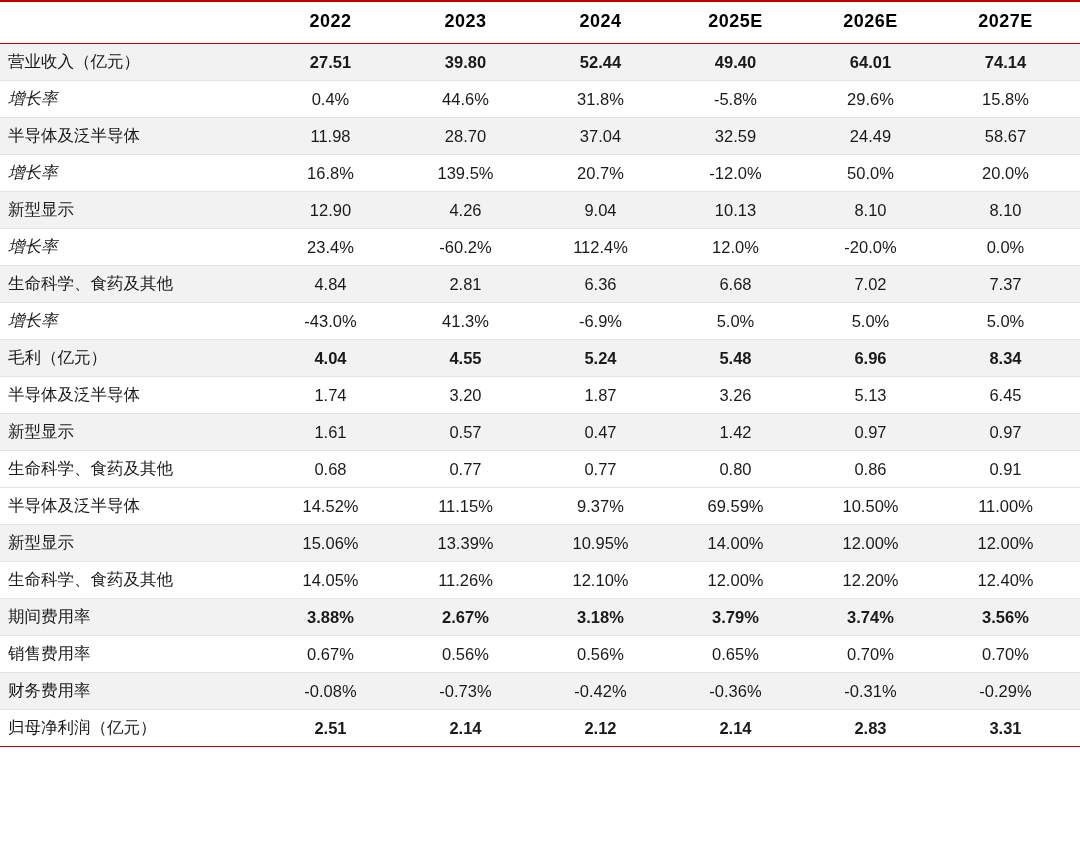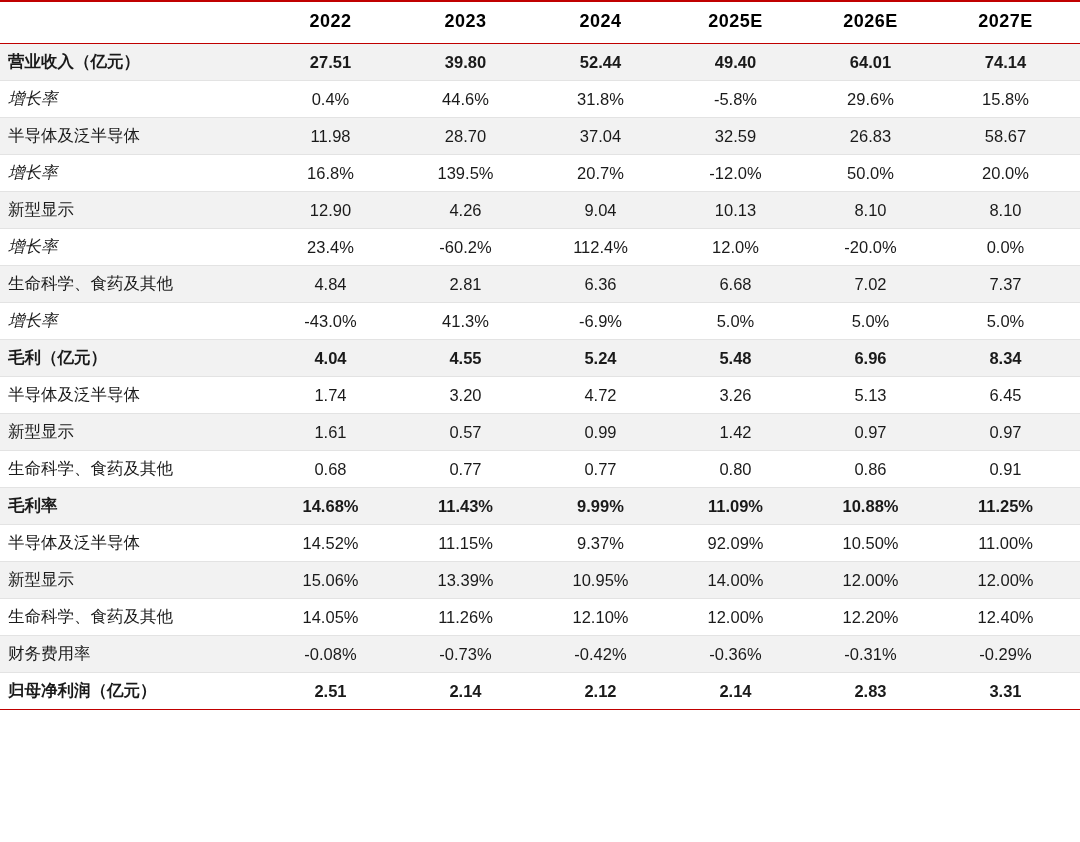--- a/index.html
+++ b/index.html
@@ -50,21 +50,21 @@
     height: 36px;
     border-bottom: 1px solid #e3e3e3;
     font-size: 16.5px;
     color: #1a1a1a;
     vertical-align: middle;
   }
   tbody tr.shaded td {
     background: #f2f2f2;
   }
   tbody tr.section td {
-    font-weight: bold;
+    font-weight: normal;
   }
   td.lbl {
     text-align: left;
     padding-left: 8px;
   }
   td.num {
     text-align: center;
     padding-right: 14px;
   }
   tbody tr.section td.num {
@@ -121,21 +121,21 @@
           <td class="num">-5.8%</td>
           <td class="num">29.6%</td>
           <td class="num">15.8%</td>
         </tr>
         <tr class="shaded">
           <td class="lbl ind1">半导体及泛半导体</td>
           <td class="num">11.98</td>
           <td class="num">28.70</td>
           <td class="num">37.04</td>
           <td class="num">32.59</td>
-          <td class="num">26.83</td>
+          <td class="num">24.49</td>
           <td class="num">58.67</td>
         </tr>
         <tr>
           <td class="lbl ind2 italic">增长率</td>
           <td class="num">16.8%</td>
           <td class="num">139.5%</td>
           <td class="num">20.7%</td>
           <td class="num">-12.0%</td>
           <td class="num">50.0%</td>
           <td class="num">20.0%</td>
@@ -182,78 +182,87 @@
           <td class="num">4.55</td>
           <td class="num">5.24</td>
           <td class="num">5.48</td>
           <td class="num">6.96</td>
           <td class="num">8.34</td>
         </tr>
         <tr>
           <td class="lbl ind1">半导体及泛半导体</td>
           <td class="num">1.74</td>
           <td class="num">3.20</td>
-          <td class="num">4.72</td>
+          <td class="num">1.87</td>
           <td class="num">3.26</td>
           <td class="num">5.13</td>
           <td class="num">6.45</td>
         </tr>
         <tr class="shaded">
           <td class="lbl ind1">新型显示</td>
           <td class="num">1.61</td>
           <td class="num">0.57</td>
-          <td class="num">0.99</td>
+          <td class="num">0.47</td>
           <td class="num">1.42</td>
           <td class="num">0.97</td>
           <td class="num">0.97</td>
         </tr>
         <tr>
           <td class="lbl ind1">生命科学、食药及其他</td>
           <td class="num">0.68</td>
           <td class="num">0.77</td>
           <td class="num">0.77</td>
           <td class="num">0.80</td>
           <td class="num">0.86</td>
           <td class="num">0.91</td>
         </tr>
-        <tr class="shaded section">
-          <td class="lbl ind0">毛利率</td>
-          <td class="num">14.68%</td>
-          <td class="num">11.43%</td>
-          <td class="num">9.99%</td>
-          <td class="num">11.09%</td>
-          <td class="num">10.88%</td>
-          <td class="num">11.25%</td>
-        </tr>
         <tr>
           <td class="lbl ind1">半导体及泛半导体</td>
           <td class="num">14.52%</td>
           <td class="num">11.15%</td>
           <td class="num">9.37%</td>
-          <td class="num">92.09%</td>
+          <td class="num">69.59%</td>
           <td class="num">10.50%</td>
           <td class="num">11.00%</td>
         </tr>
         <tr class="shaded">
           <td class="lbl ind1">新型显示</td>
           <td class="num">15.06%</td>
           <td class="num">13.39%</td>
           <td class="num">10.95%</td>
           <td class="num">14.00%</td>
           <td class="num">12.00%</td>
           <td class="num">12.00%</td>
         </tr>
         <tr>
           <td class="lbl ind1">生命科学、食药及其他</td>
           <td class="num">14.05%</td>
           <td class="num">11.26%</td>
           <td class="num">12.10%</td>
           <td class="num">12.00%</td>
           <td class="num">12.20%</td>
           <td class="num">12.40%</td>
+        </tr>
+        <tr class="shaded section">
+          <td class="lbl ind0">期间费用率</td>
+          <td class="num">3.88%</td>
+          <td class="num">2.67%</td>
+          <td class="num">3.18%</td>
+          <td class="num">3.79%</td>
+          <td class="num">3.74%</td>
+          <td class="num">3.56%</td>
+        </tr>
+        <tr>
+          <td class="lbl ind1">销售费用率</td>
+          <td class="num">0.67%</td>
+          <td class="num">0.56%</td>
+          <td class="num">0.56%</td>
+          <td class="num">0.65%</td>
+          <td class="num">0.70%</td>
+          <td class="num">0.70%</td>
         </tr>
         <tr class="shaded">
           <td class="lbl ind1">财务费用率</td>
           <td class="num">-0.08%</td>
           <td class="num">-0.73%</td>
           <td class="num">-0.42%</td>
           <td class="num">-0.36%</td>
           <td class="num">-0.31%</td>
           <td class="num">-0.29%</td>
         </tr>

